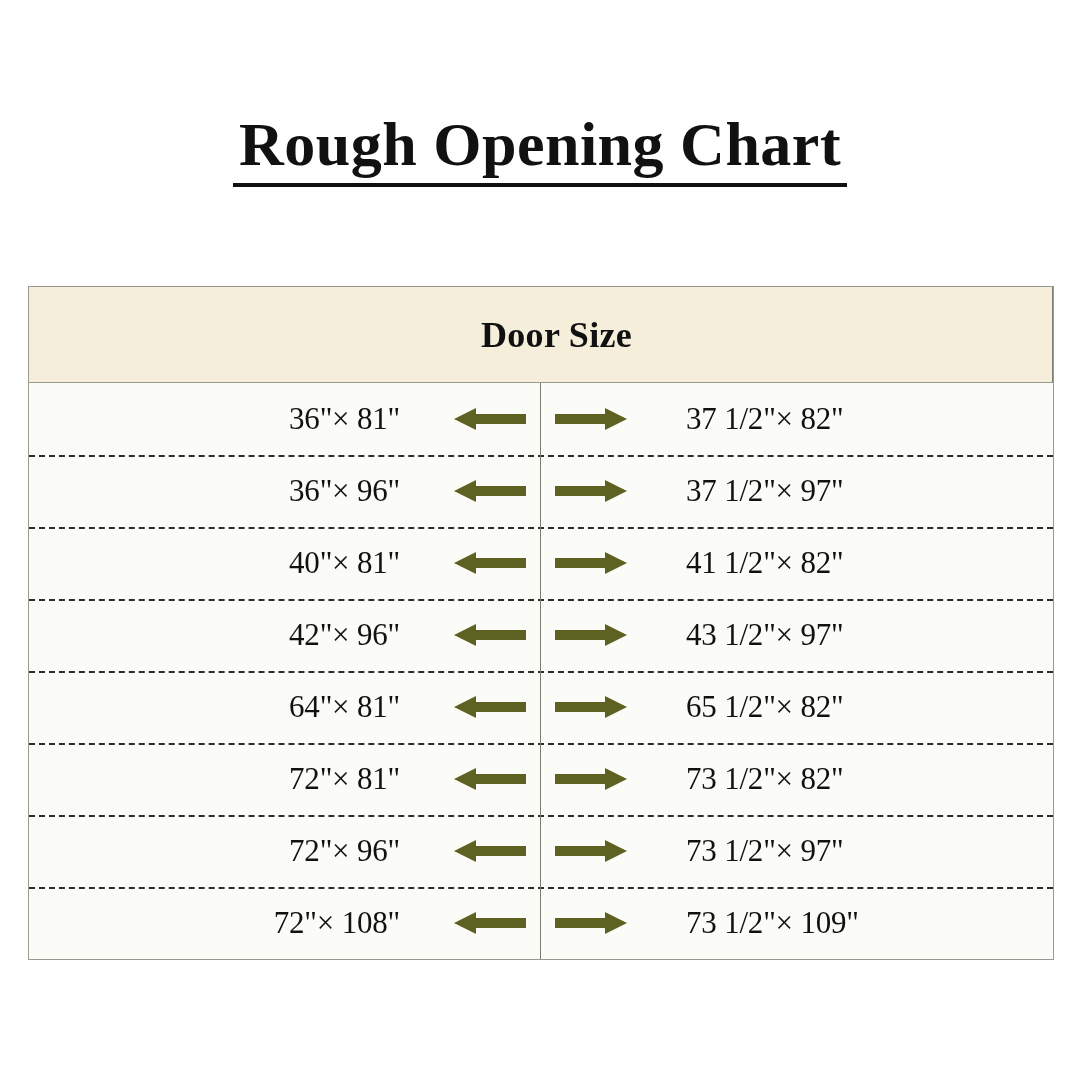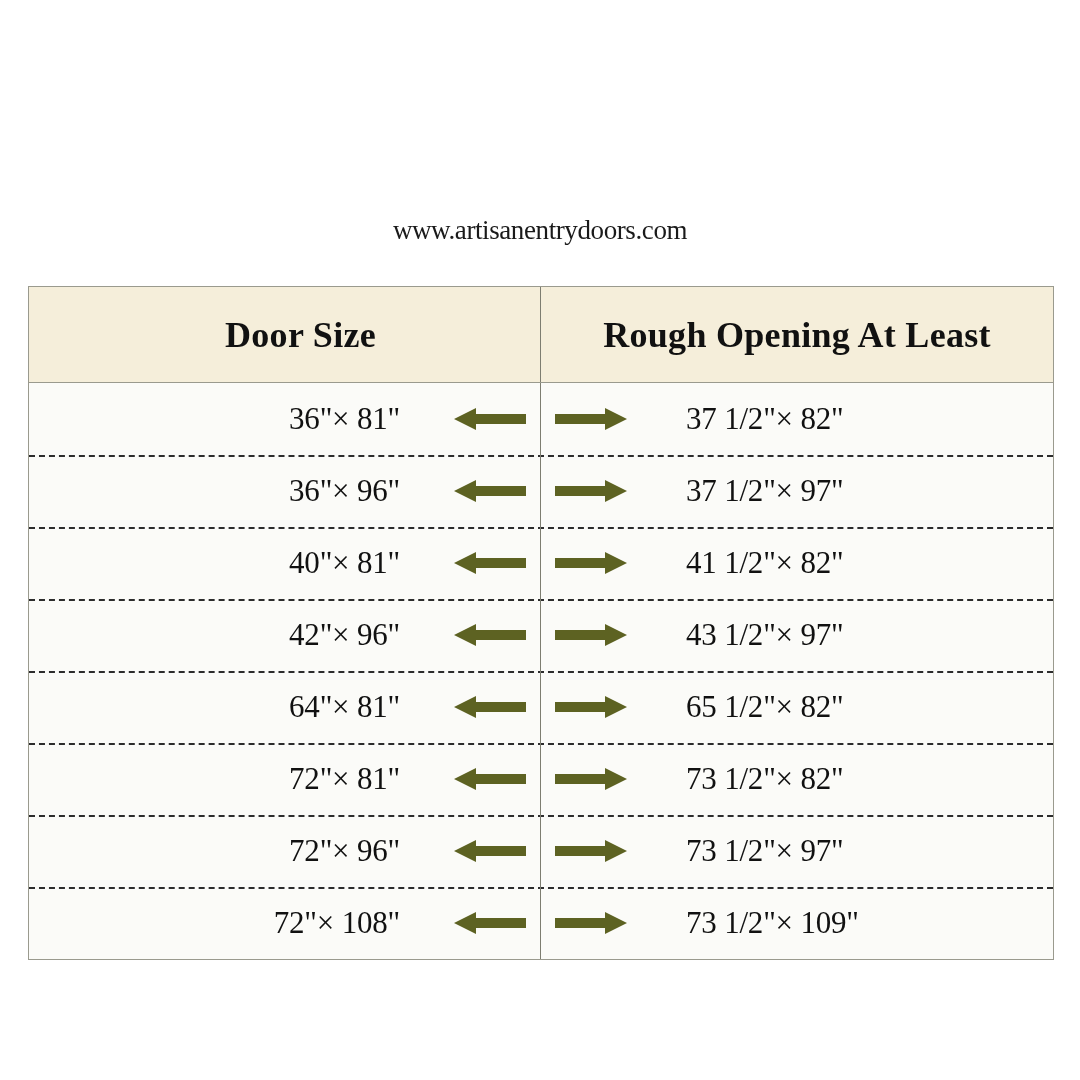--- a/index.html
+++ b/index.html
@@ -137,28 +137,29 @@
   .arrow svg { display: block; }
 
   
   .spacer { position: absolute; bottom: 0; left: 0; width: 1080px; height: 80px; }
 </style>
 </head>
 <body>
 
 <div class="page">
 
-
-  <div class="subtitle">www.artisanentrydoors.com</div>
+  <div class="title-wrap">
+    <div class="chart-title">Rough Opening Chart</div>
+  </div>
+
 
   <div class="table">
 
     <div class="head-row">
       <div class="head-cell left">Door Size</div>
-      <div class="head-cell right">Rough Opening At Least</div>
     </div>
 
     <div class="data-row">
       <div class="cell left">
         <span class="val">36"× 81"</span>
         <span class="arrow left-arrow">
           <svg width="72" height="26" viewBox="0 0 72 26">
               <path d="M0 13 L22 2 L22 8 L72 8 L72 18 L22 18 L22 24 Z" fill="#5d6222"></path>
             </svg>
         </span>

